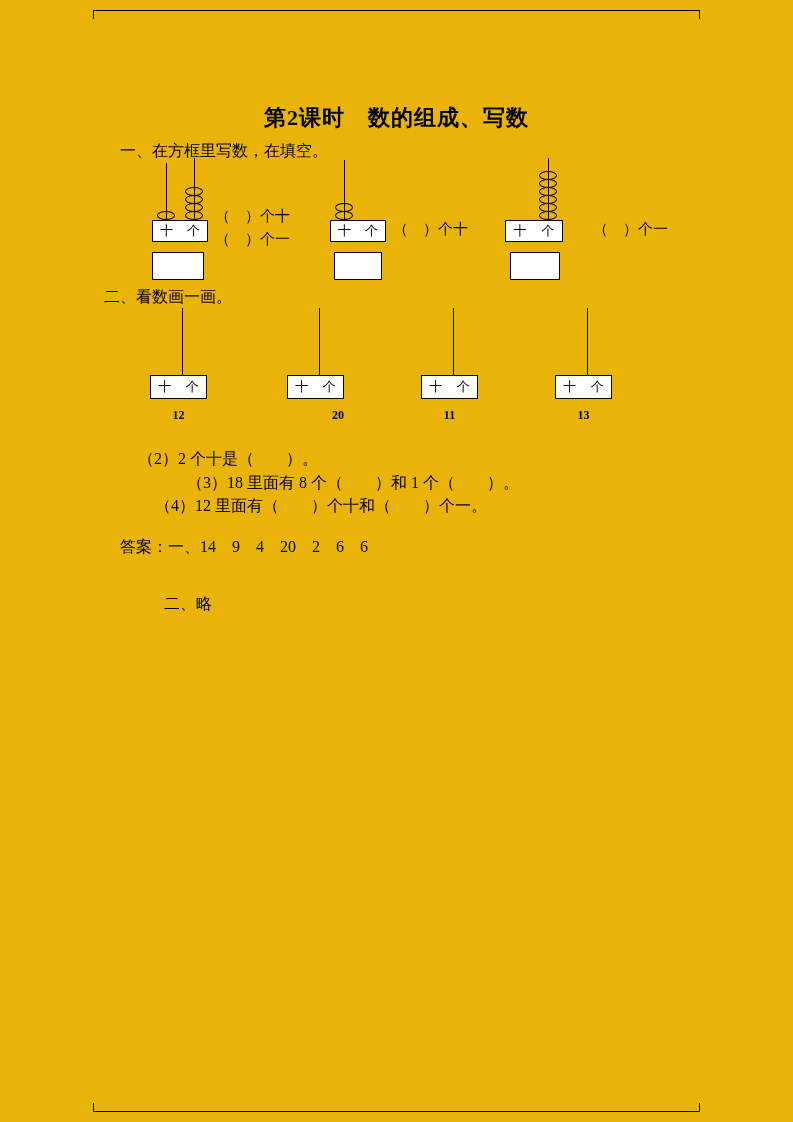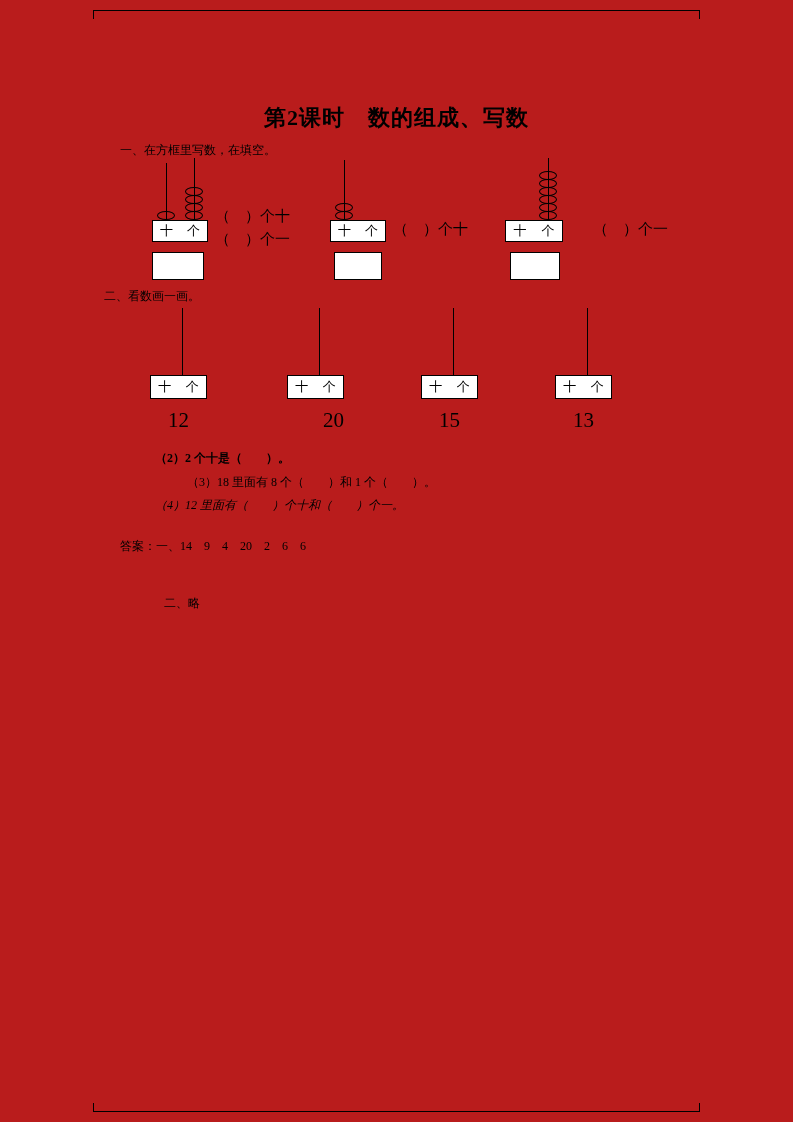--- a/index.html
+++ b/index.html
@@ -2,38 +2,38 @@
 <html><head>
 <meta charset="utf-8">
 <style>
   * { margin:0; padding:0; box-sizing:border-box; }
   html,body { background:#ffffff; }
   body {
     width:793px; height:1122px;
     font-family:"Liberation Serif","DejaVu Serif",serif;
     color:#000;
   }
-  .page { position:relative; width:793px; height:1122px; background:#b91c1c; overflow:hidden; }
+  .page { position:relative; width:793px; height:1122px; background:#eab308; overflow:hidden; }
   .abs { position:absolute; }
   
   .frame-top    { left:93px; top:10px;   width:607px; height:9px; border-top:1px solid #000; border-left:1px solid #000; border-right:1px solid #000; }
   .frame-bottom { left:93px; top:1103px; width:607px; height:9px; border-bottom:1px solid #000; border-left:1px solid #000; border-right:1px solid #000; }
 
   .title { left:93px; top:103px; width:607px; text-align:center; font-size:22px; font-weight:bold; letter-spacing:1px; }
 
-  .text { font-size:12px; white-space:nowrap; line-height:21px; }
+  .text { font-size:16px; white-space:nowrap; line-height:21px; }
 
   
   .rod { position:absolute; width:0; border-left:1px solid #000; }
   .beads { position:absolute; display:flex; flex-direction:column; justify-content:flex-end; align-items:center; }
   .bead { width:18px; height:9px; border:1px solid #000; border-radius:50%; margin-top:-1px; flex-shrink:0; background:transparent; }
   .frame-box { position:absolute; border:1px solid #000; display:flex; align-items:center; justify-content:space-around; font-size:13px; background:#fff; }
   .answer-box { position:absolute; border:1px solid #000; background:#fff; }
   .side-label { position:absolute; font-size:15px; white-space:nowrap; line-height:23px; }
-  .num { position:absolute; font-size:21px; }
+  .num { position:absolute; font-size:12px;font-weight:bold; }
 </style>
 </head>
 <body>
 
 <div class="page">
 
   <div class="abs frame-top"></div>
   <div class="abs frame-bottom"></div>
 
   <div class="abs title">第2课时　数的组成、写数</div>
@@ -112,32 +112,32 @@
     </div>
     <div class="num" style="left:0; top:100px; width:57px; text-align:right;">20</div>
   </div>
 
   <div class="abs" style="left:421px; top:308px; width:57px; height:125px;">
     <div class="rod" style="left:32px; top:0; height:67px;"></div>
     <div class="frame-box" style="left:0; top:67px; width:57px; height:24px;">
       <span>十</span>
       <span>个</span>
     </div>
-    <div class="num" style="left:0; top:100px; width:57px; text-align:center;">15</div>
+    <div class="num" style="left:0; top:100px; width:57px; text-align:center;">11</div>
   </div>
 
   <div class="abs" style="left:555px; top:308px; width:57px; height:125px;">
     <div class="rod" style="left:32px; top:0; height:67px;"></div>
     <div class="frame-box" style="left:0; top:67px; width:57px; height:24px;">
       <span>十</span>
       <span>个</span>
     </div>
     <div class="num" style="left:0; top:100px; width:57px; text-align:center;">13</div>
   </div>
 
-  <div class="abs text" style="left:155px; top:448px;font-weight:bold;">（2）2 个十是（　　）。</div>
+  <div class="abs text" style="left:138px; top:448px;">（2）2 个十是（　　）。</div>
   <div class="abs text" style="left:155px; top:472px;margin-left:32px;">（3）18 里面有 8 个（　　）和 1 个（　　）。</div>
-  <div class="abs text" style="left:155px; top:495px;font-style:italic;">（4）12 里面有（　　）个十和（　　）个一。</div>
+  <div class="abs text" style="left:155px; top:495px;">（4）12 里面有（　　）个十和（　　）个一。</div>
 
   <div class="abs text" style="left:120px; top:536px;">答案：一、14　9　4　20　2　6　6</div>
   <div class="abs text" style="left:164px; top:558px;margin-top:35px;">二、略</div>
 
 </div>
 
 </body></html>

